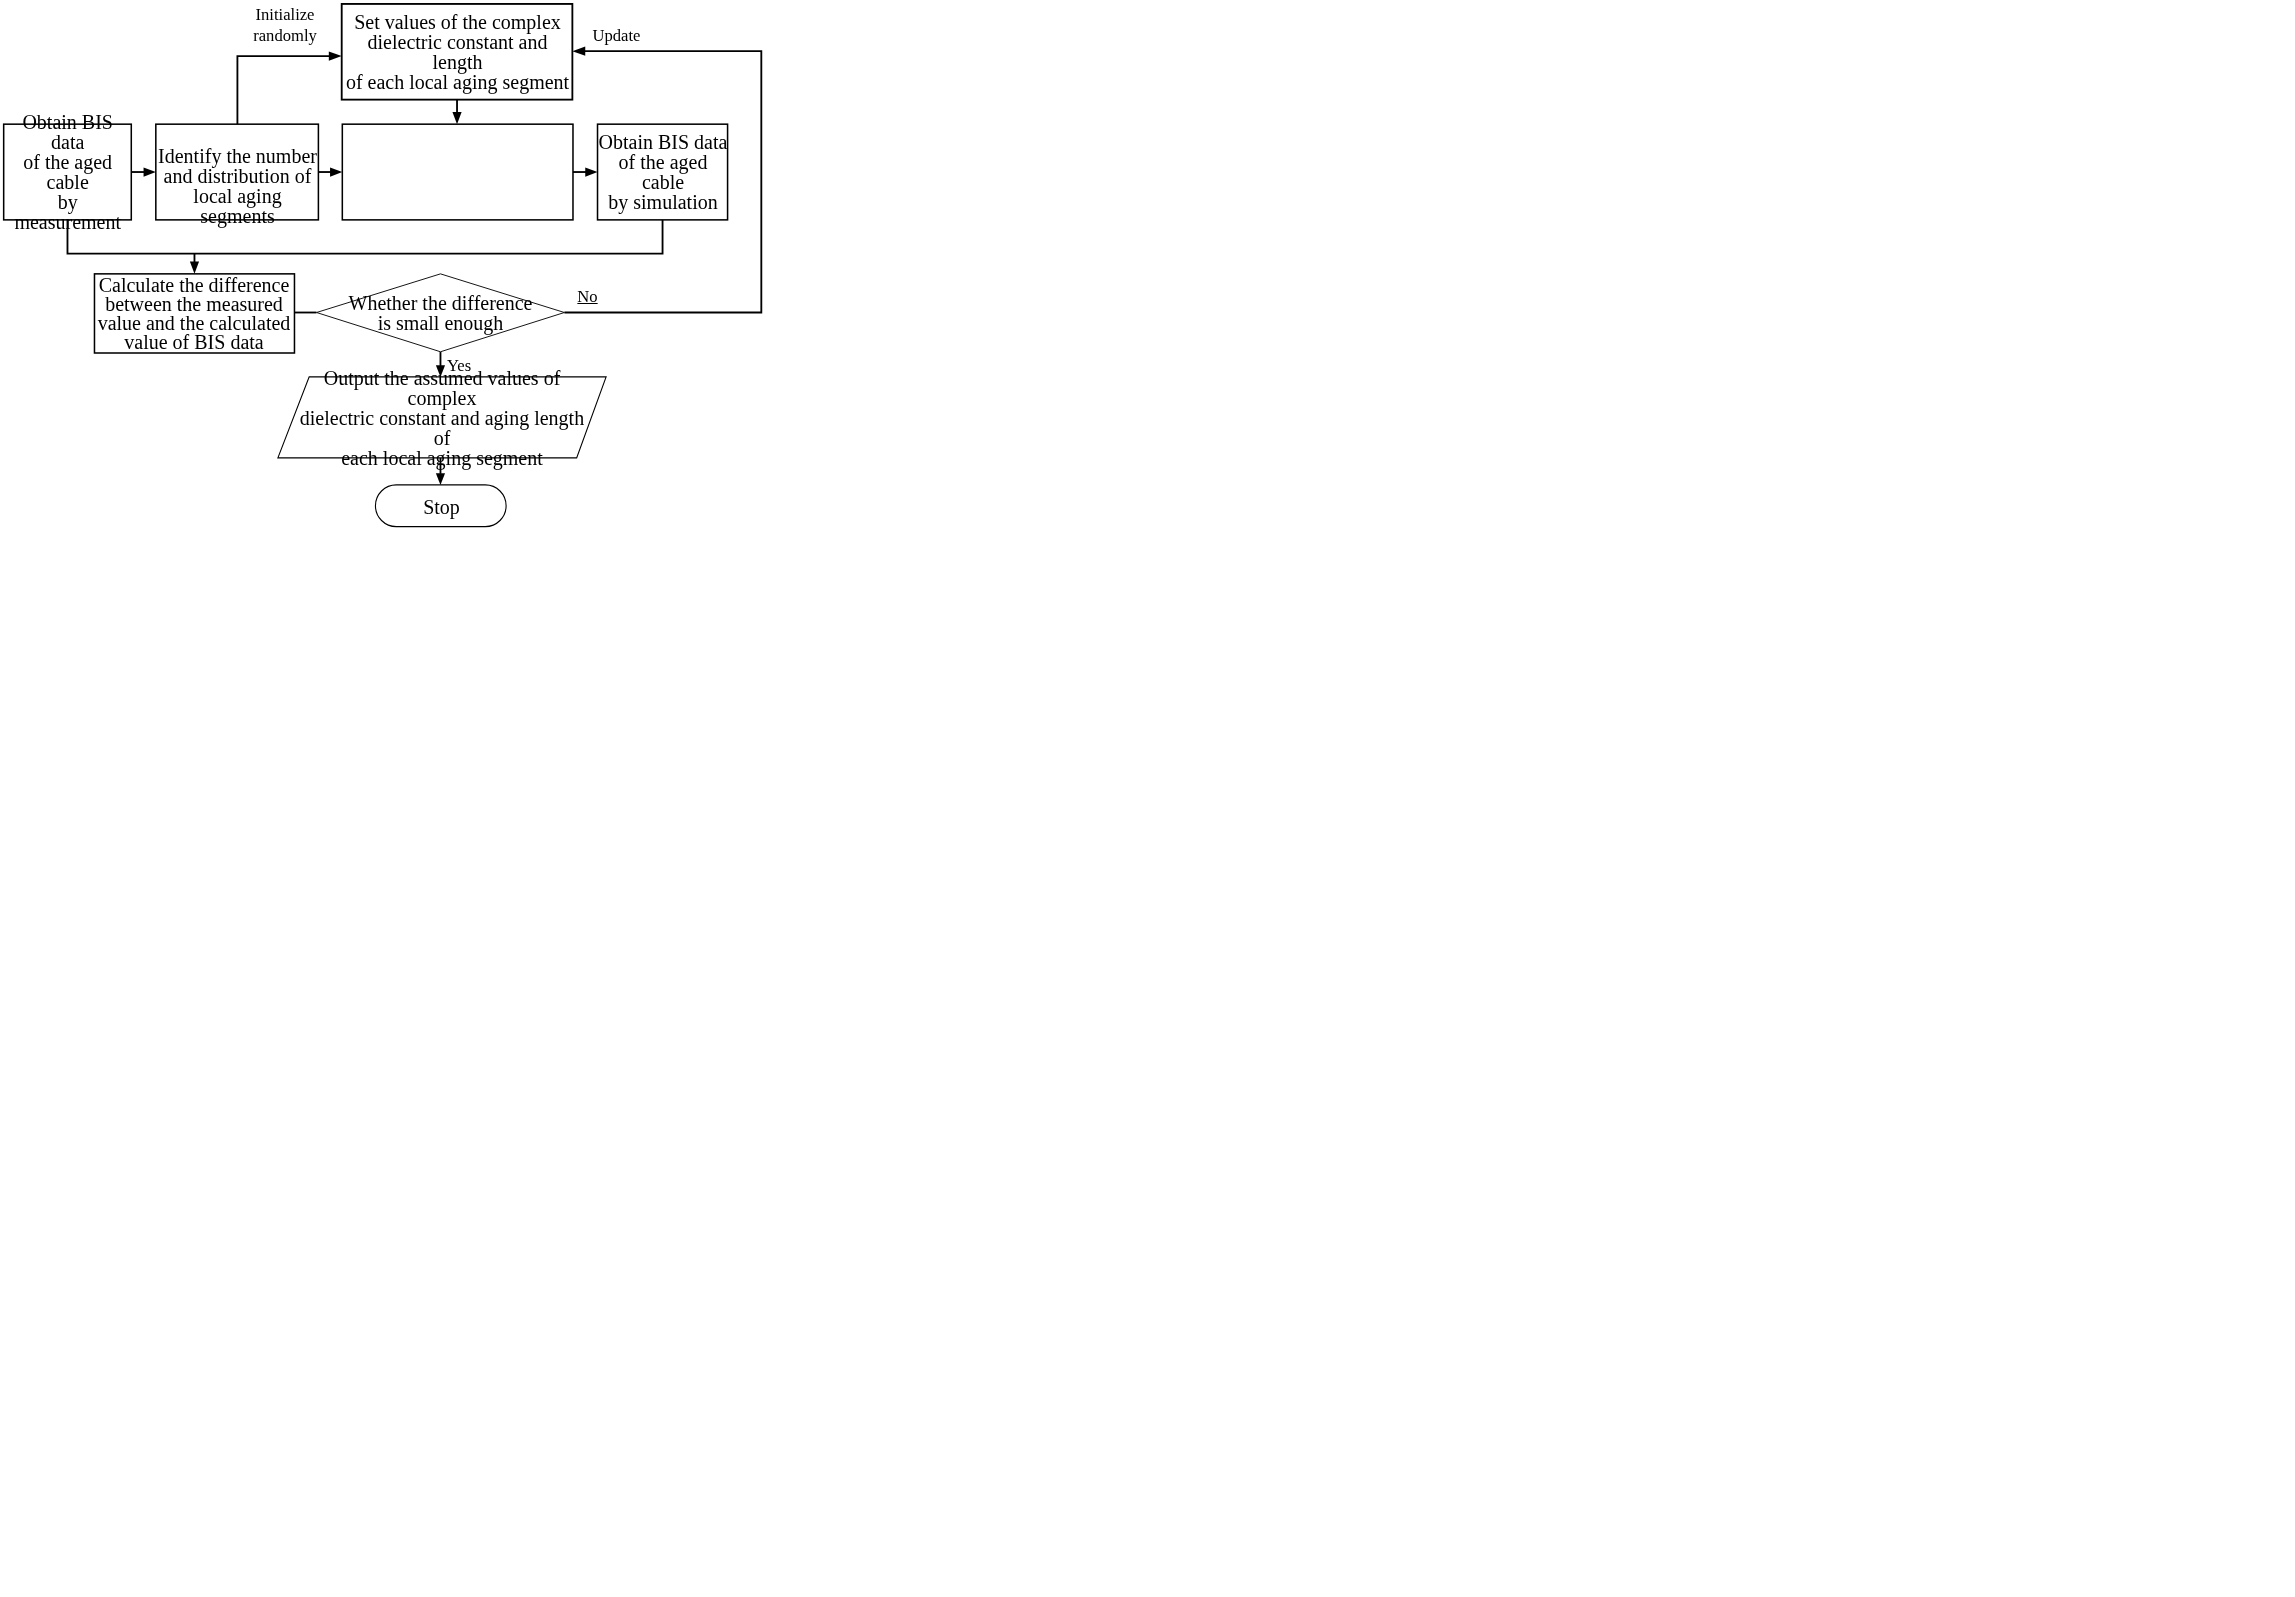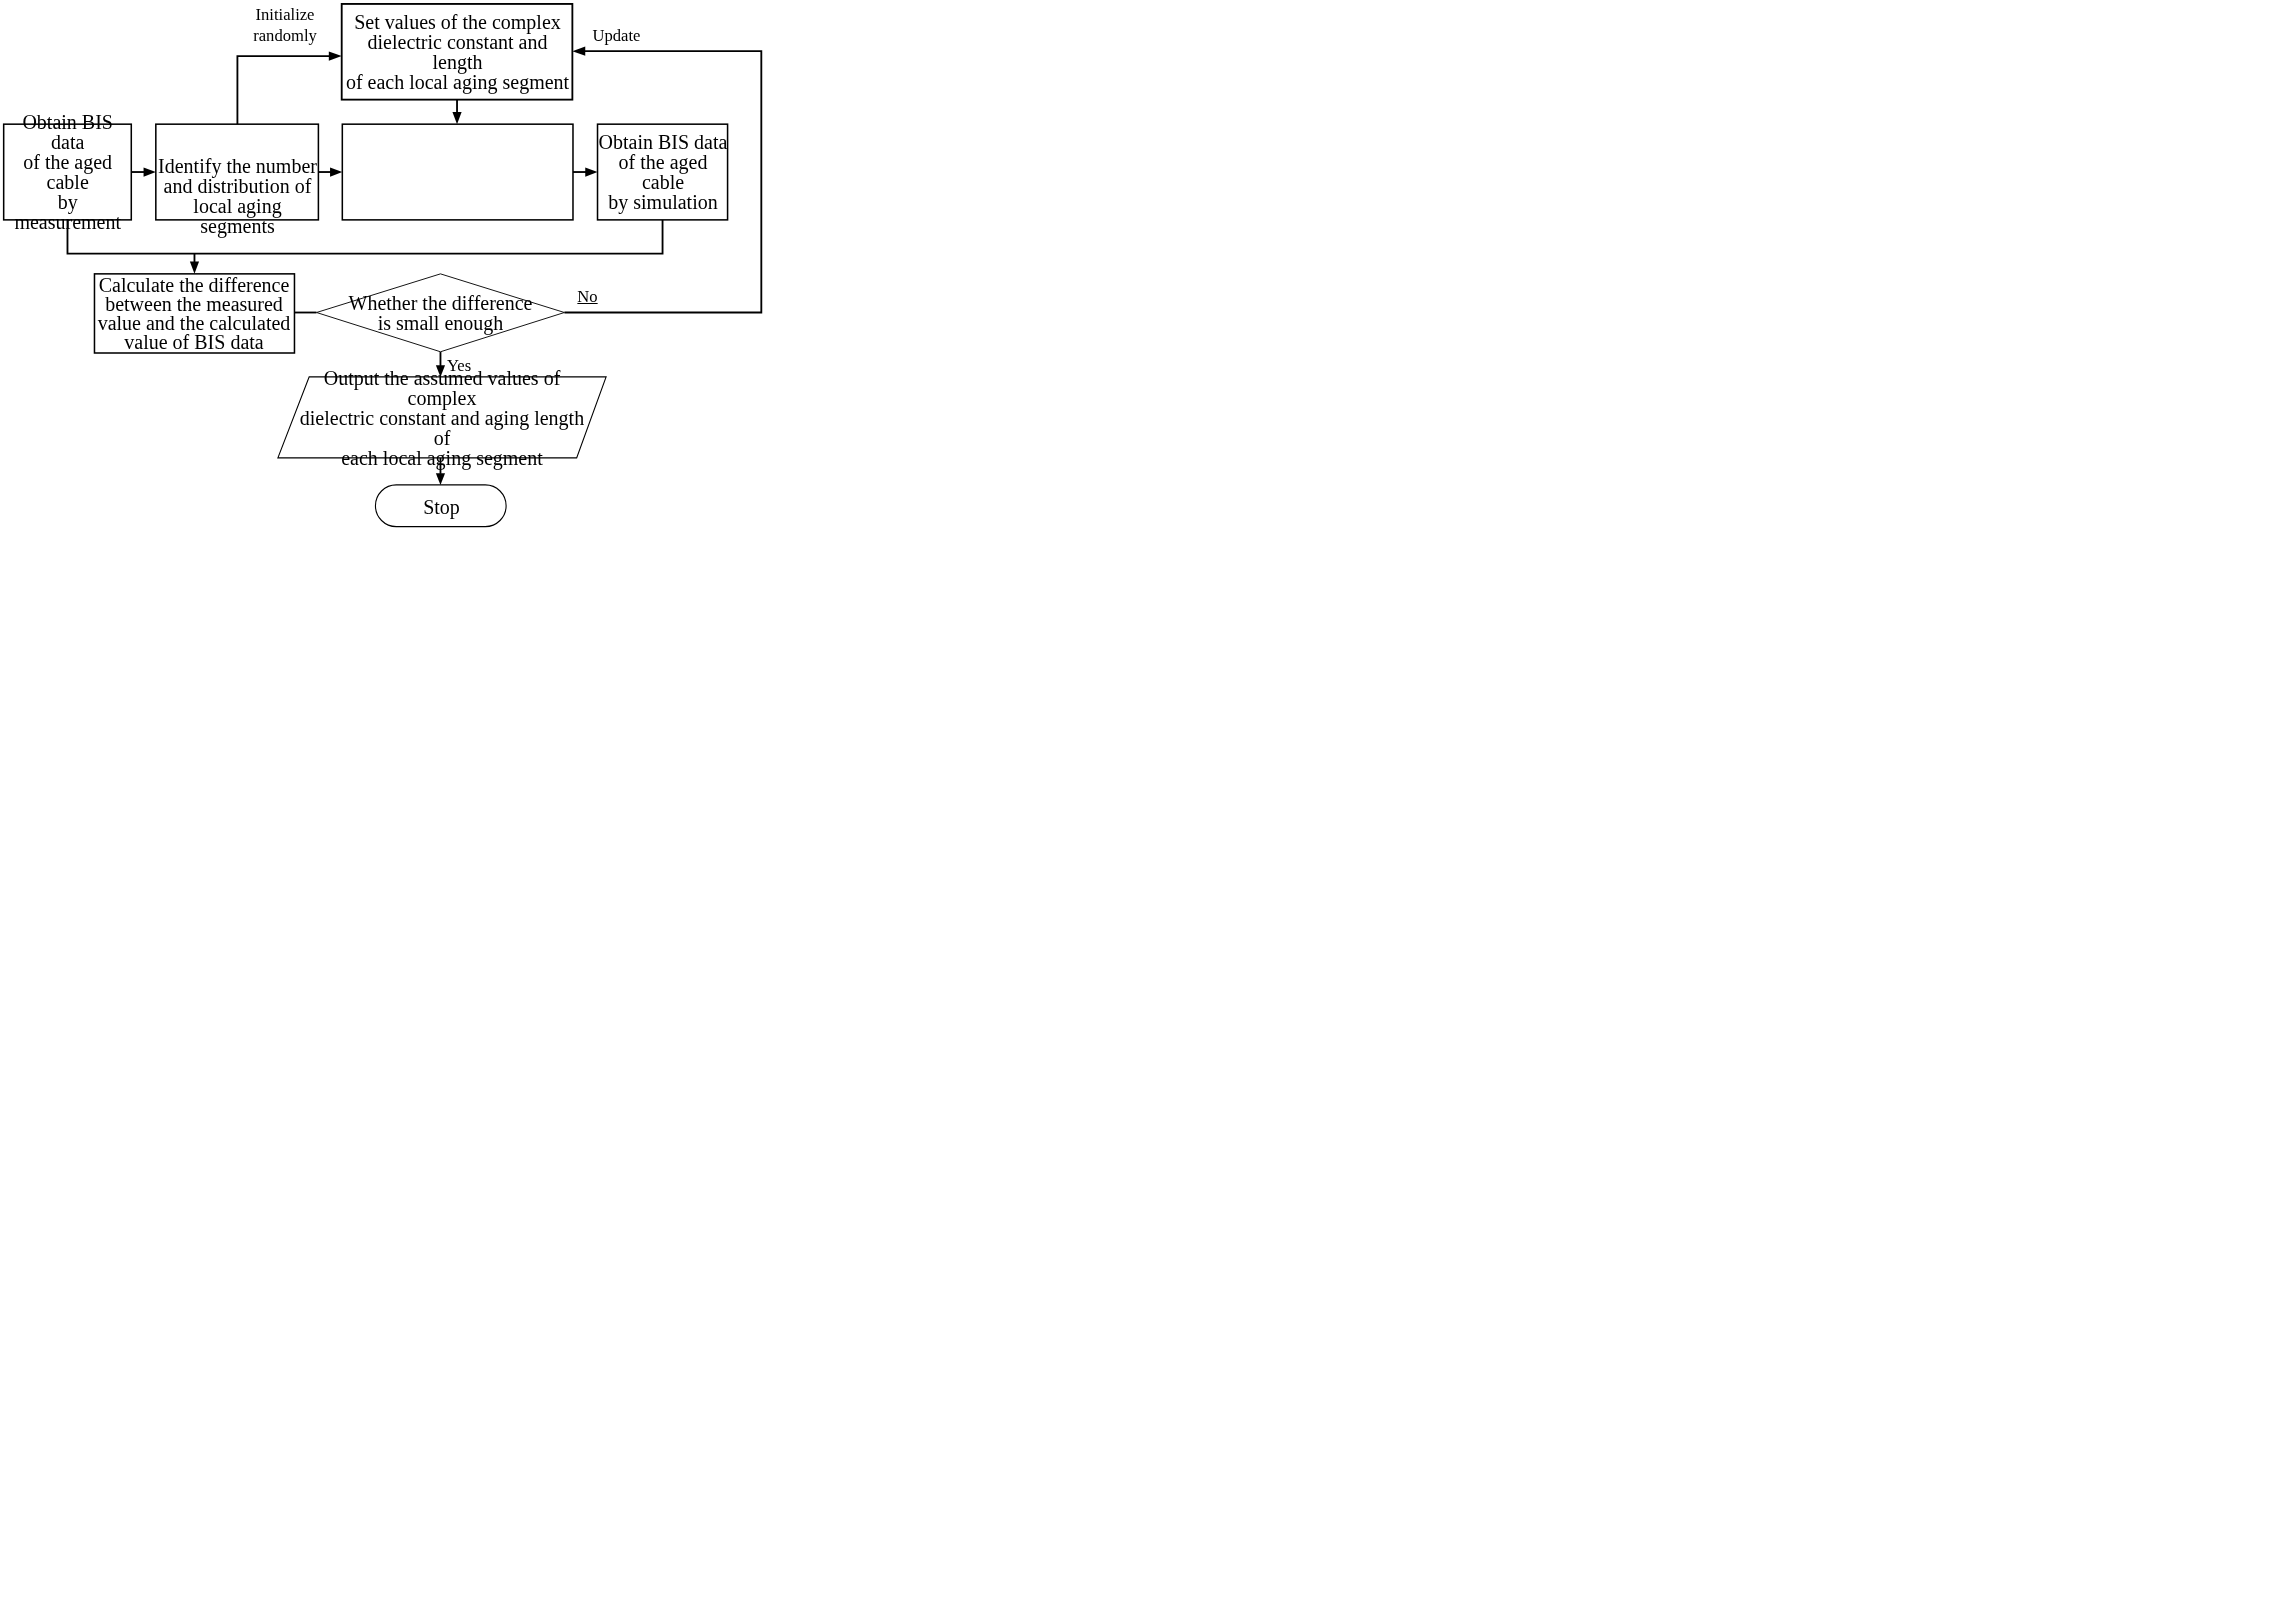--- a/index.html
+++ b/index.html
@@ -99,21 +99,21 @@
   </svg>
 
   <div class="txt" style="left:342px; top:3.7px; width:231px; height:96px;">Set values of the complex
 dielectric constant and length
 of each local aging segment</div>
 
   <div class="txt" style="left:3.7px; top:124px; width:128px; height:96px;">Obtain BIS data
 of the aged cable
 by measurement</div>
 
-  <div class="txt" style="left:156px; top:140px; width:163px; height:112px;">Identify the number
+  <div class="txt" style="left:156px; top:130px; width:163px; height:112px;">Identify the number
 and distribution of
 local aging segments</div>
 
 
   <div class="txt" style="left:598px; top:124px; width:130px; height:96px;">Obtain BIS data
 of the aged cable
 by simulation</div>
 
   <div class="txt" style="left:329px; top:274px; width:223px; height:78px;">Whether the difference
 is small enough</div>

